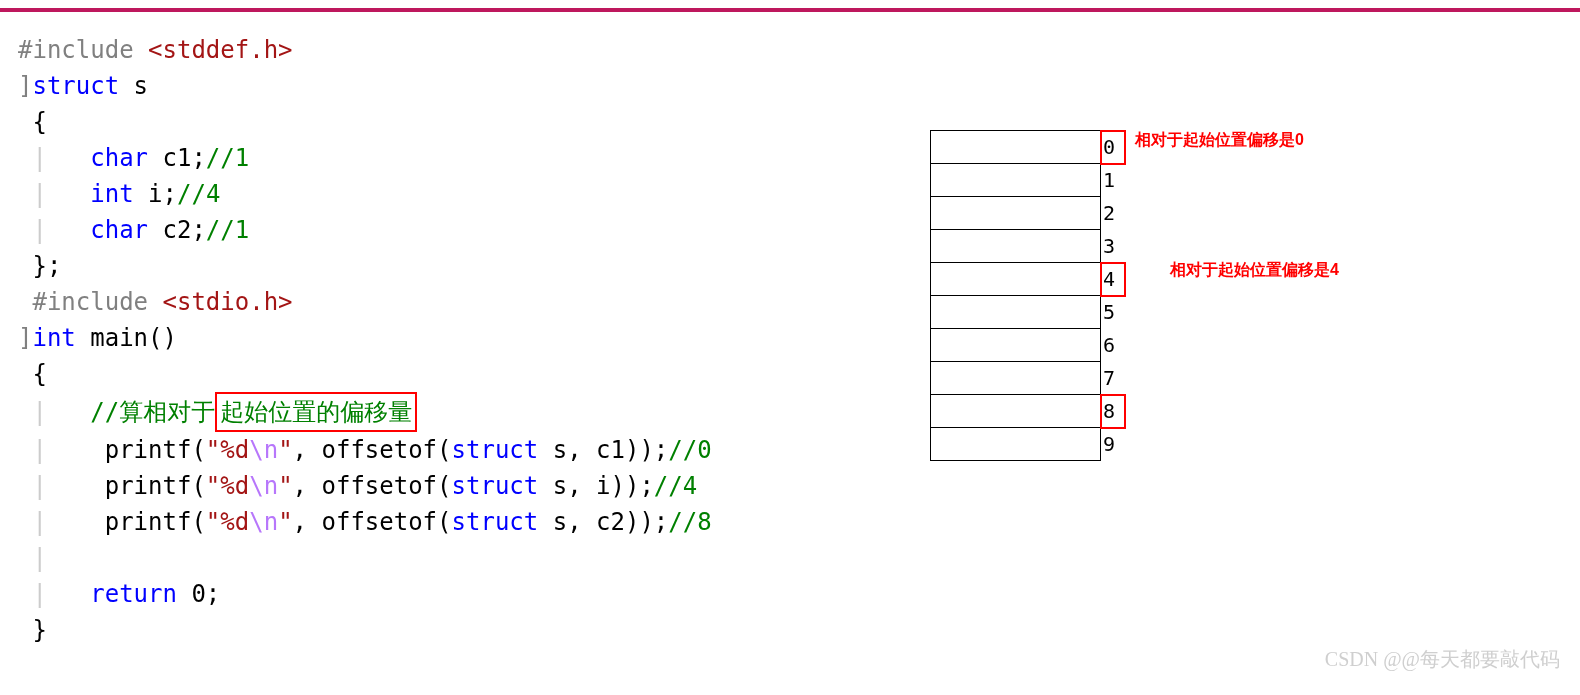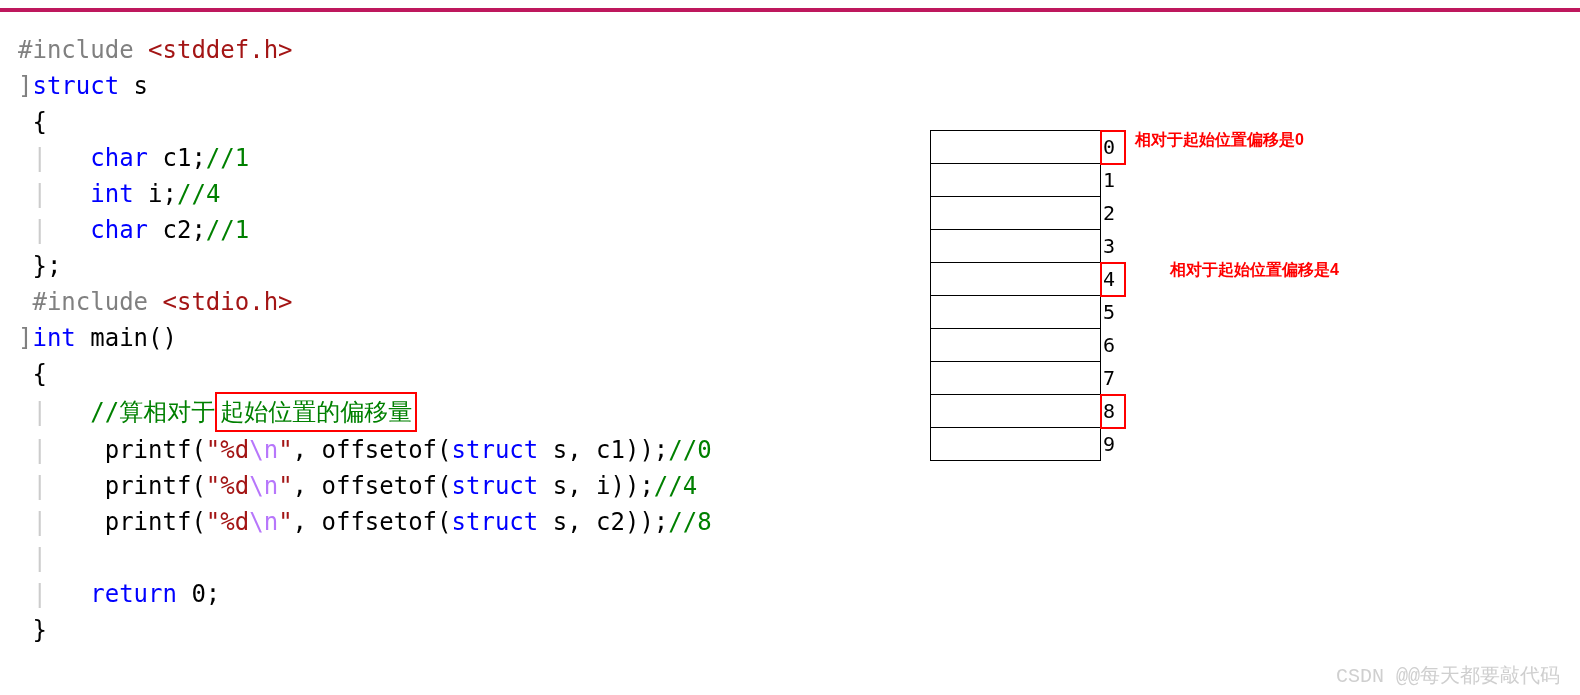--- a/index.html
+++ b/index.html
@@ -60,24 +60,24 @@
       position: absolute;
       color: #ff0000;
       font-weight: bold;
       font-size: 16px;
       font-family: "SimSun", sans-serif;
       white-space: nowrap;
     }
     .watermark {
       position: absolute;
       right: 20px;
-      bottom: 6px;
+      bottom: 22px;
       color: #cfcfcf;
       font-size: 20px;
-      font-family: Liberation Mono, monospace;
+      font-family: Liberation Serif, serif;
     }
   </style>
 </head>
 <body>
 
 <div class="code-area"><span class="pp">#include </span><span class="str-angle">&lt;stddef.h&gt;</span>
 <span class="fold">]</span><span class="kw">struct</span><span> s</span>
  <span>{</span>
  <span class="vguide">|</span>   <span class="kw">char</span><span> c1;</span><span class="cmt">//1</span>
  <span class="vguide">|</span>   <span class="kw">int</span><span> i;</span><span class="cmt">//4</span>

